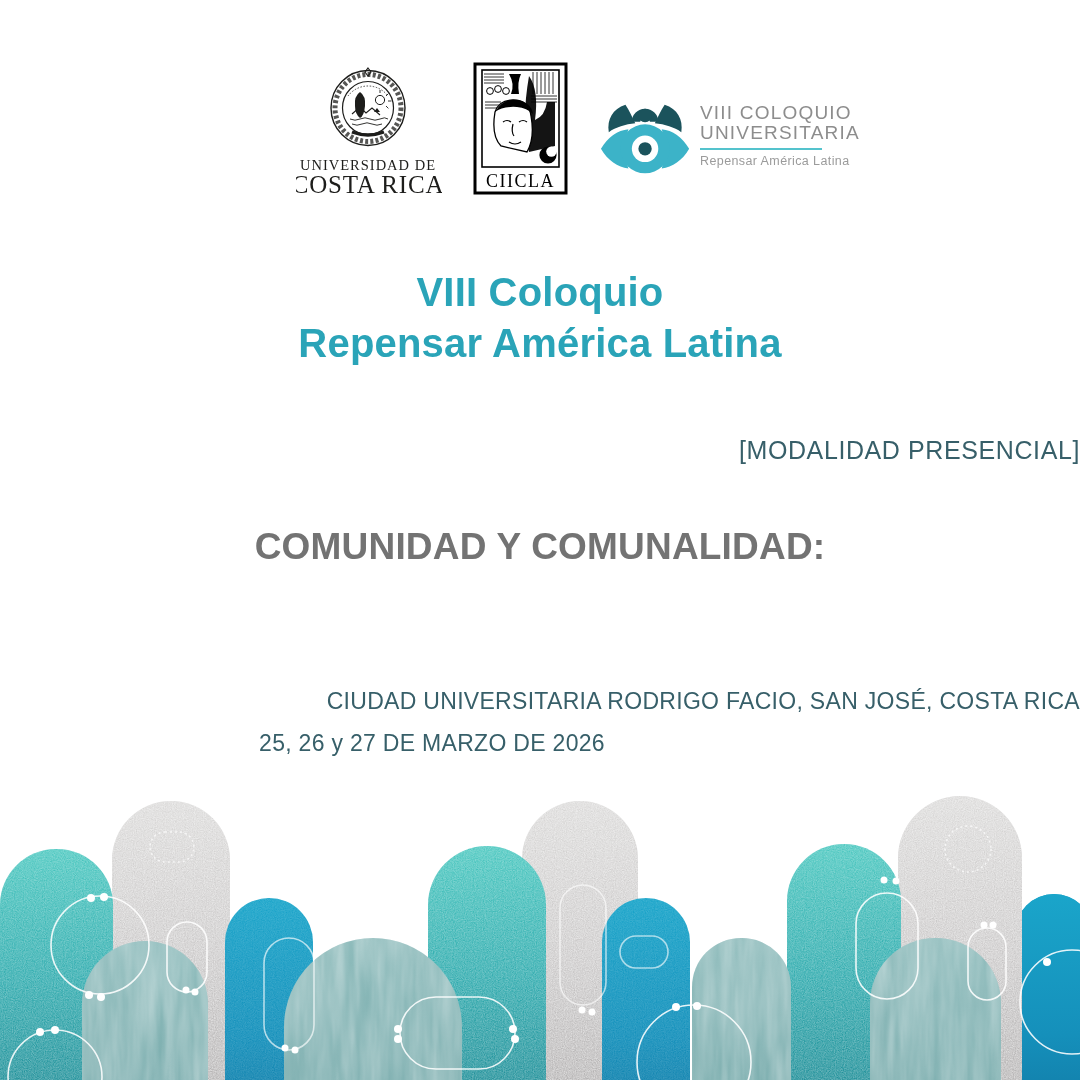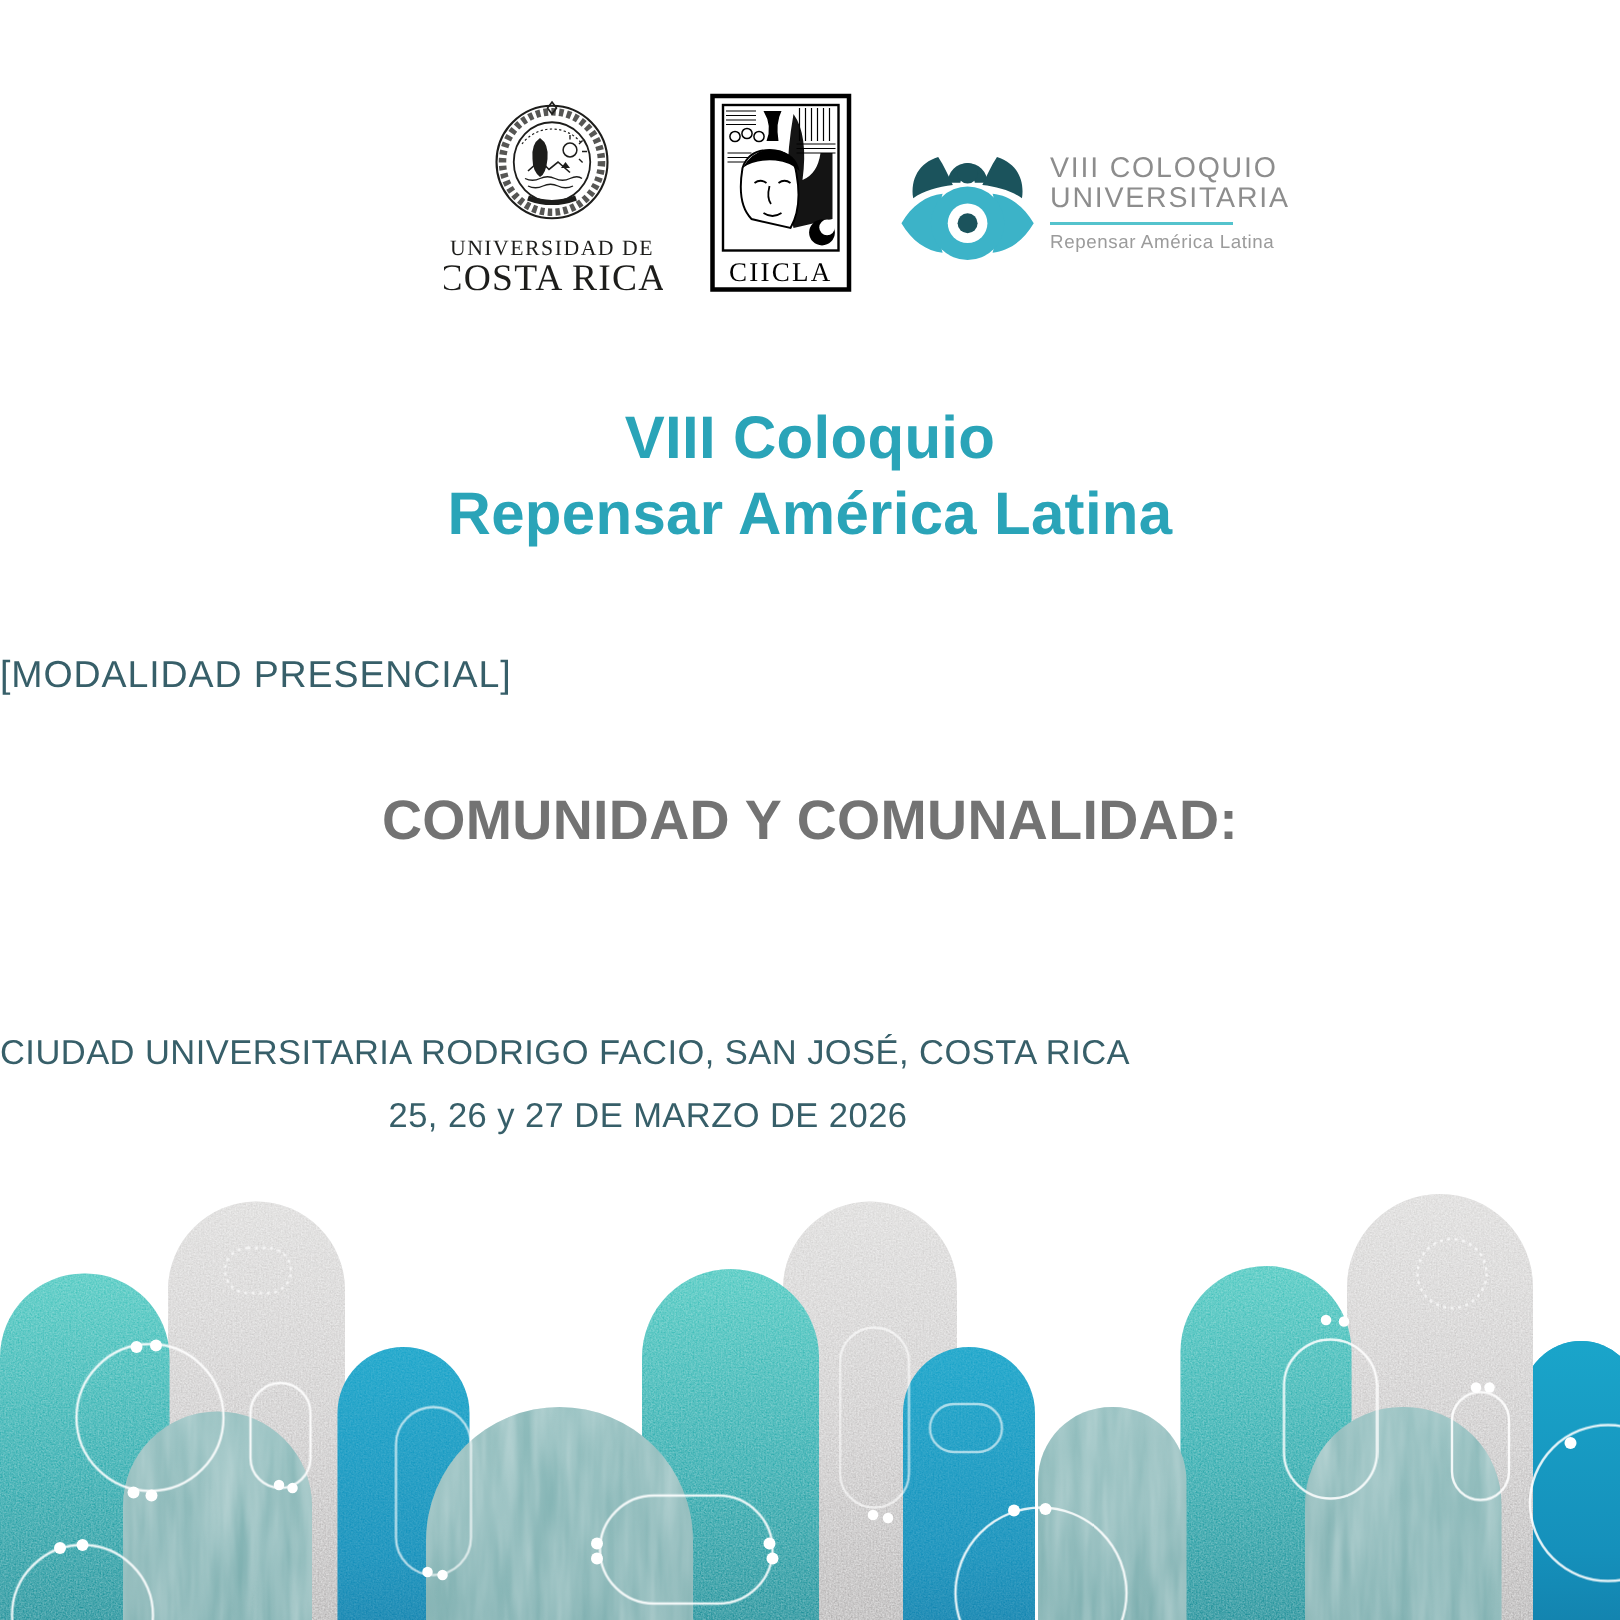--- a/index.html
+++ b/index.html
@@ -22,30 +22,30 @@
   .coloquio-divider{width:122px;height:2px;background:#54c3cd;margin:5px 0 4px 0;}
   .coloquio-tagline{font-size:12.5px;color:#9b9b9b;letter-spacing:0.4px;white-space:nowrap;}
   
   .title{
     position:absolute;left:0;top:267px;width:1080px;
     text-align:center;color:#2aa4b8;font-weight:bold;
     font-size:40px;line-height:51px;letter-spacing:0.2px;
   }
   .modality{
     position:absolute;left:0;top:436px;width:1080px;
-    text-align:left;color:#375f69;font-size:25px;letter-spacing:0.6px;
+    text-align:right;color:#375f69;font-size:25px;letter-spacing:0.6px;
   }
   .theme{
     position:absolute;left:0;top:520px;width:1080px;
     text-align:center;color:#737373;font-weight:bold;
     font-size:37px;line-height:53px;letter-spacing:0.2px;
   }
   .venue{
     position:absolute;left:0;top:688px;width:1080px;
-    text-align:left;color:#375f69;font-size:23px;letter-spacing:0.3px;
+    text-align:right;color:#375f69;font-size:23px;letter-spacing:0.3px;
   }
   .dates{
     position:absolute;left:0;top:730px;width:864px;
     text-align:center;color:#375f69;font-size:23px;letter-spacing:0.3px;
   }
   
   .arches{position:absolute;left:0;bottom:0;width:1080px;height:295px;display:block;}
   svg text{font-family:"Liberation Serif","DejaVu Serif",serif;}
 </style>
 </head>

